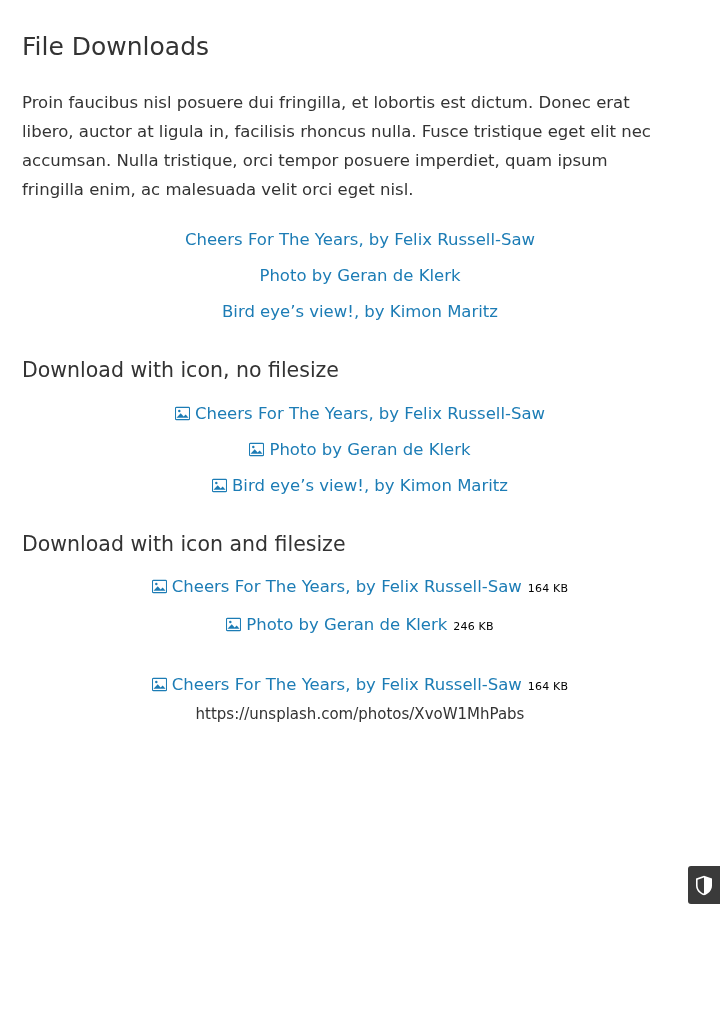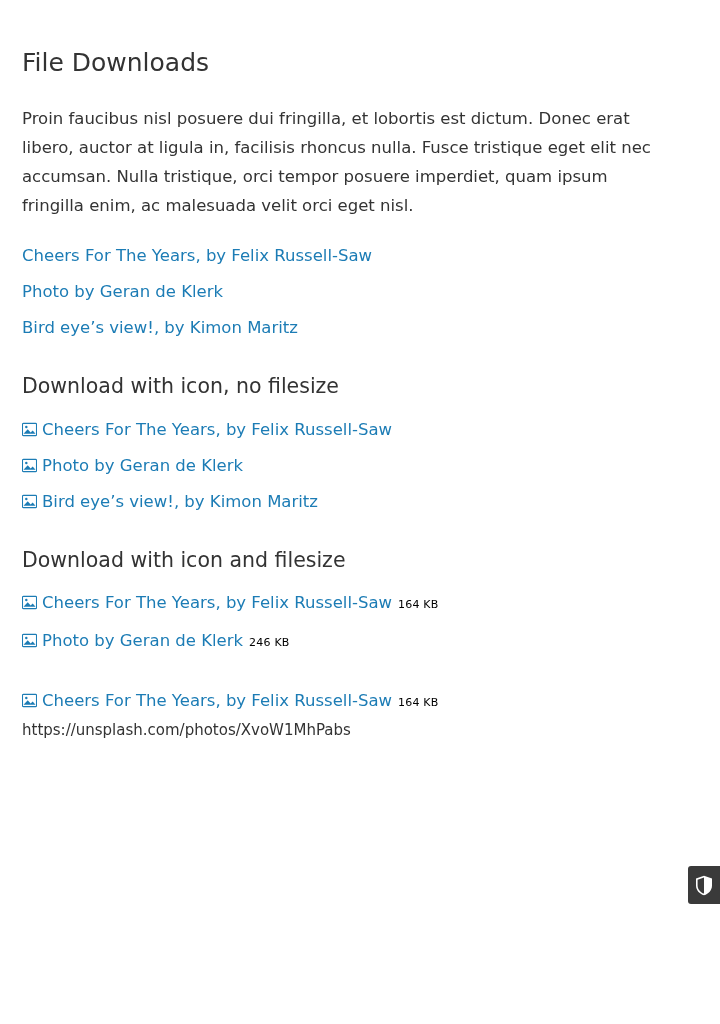--- a/index.html
+++ b/index.html
@@ -10,21 +10,21 @@
   body {
     width: 720px;
     height: 1024px;
     position: relative;
     font-family: "DejaVu Sans", sans-serif;
     color: #333333;
     overflow: hidden;
   }
   .page {
     position: absolute;
-    top: 16px;
+    top: 0;
     left: 0;
     width: 720px;
     height: 1008px;
     box-sizing: border-box;
     padding: 26px 22px 0 22px;
   }
   h1.page-title {
     font-size: 25px;
     font-weight: normal;
     color: #333333;
@@ -42,20 +42,21 @@
     font-size: 20.5px;
     font-weight: normal;
     color: #333333;
     margin: 0 0 18px 0;
     line-height: 1.25;
   }
   .dl-list {
     margin: 0 0 34px 0;
     padding: 0;
     list-style: none;
+    text-align: center;
   }
   .dl-item {
     margin: 0 0 12px 0;
     line-height: 24px;
     display: block;
     font-size: 16.5px;
   }
   .dl-item:last-child {
     margin-bottom: 0;
   }

